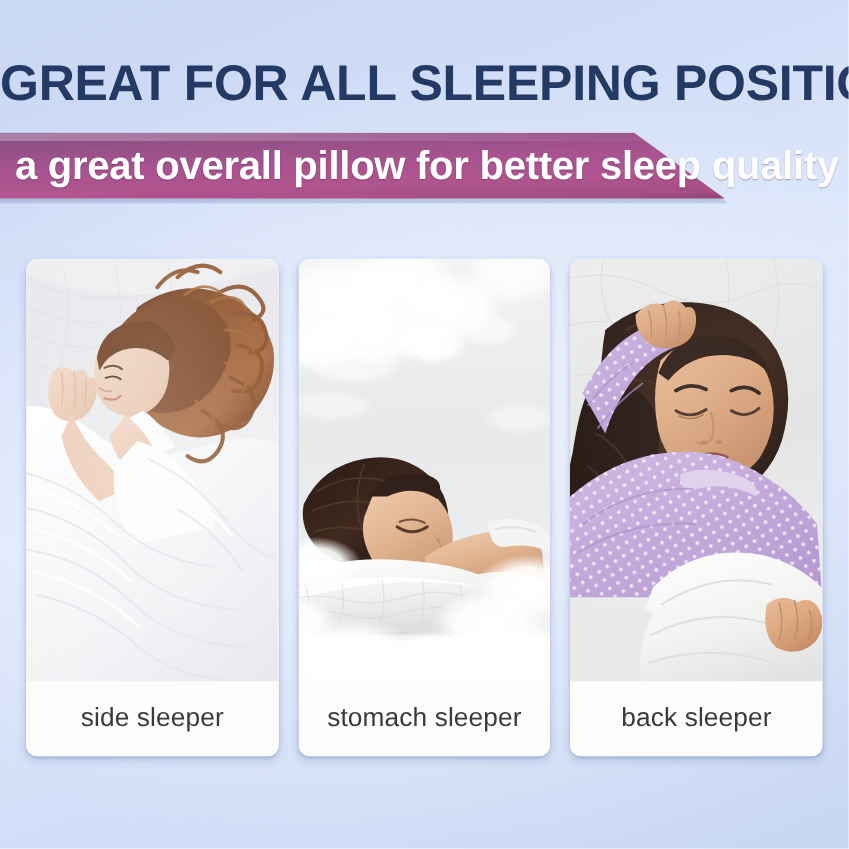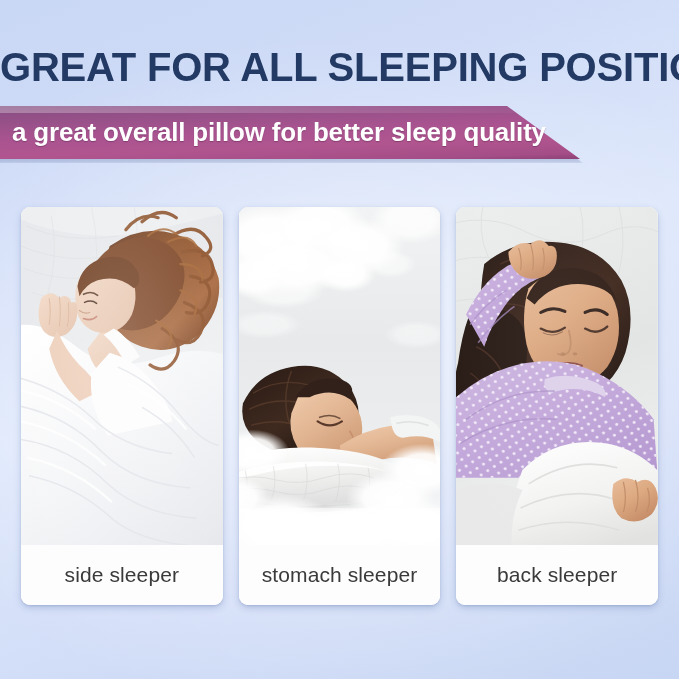--- a/index.html
+++ b/index.html
@@ -78,21 +78,21 @@
     left: 20px;
     top: 0;
     width: 560px;
     height: 53px;
     display: flex;
     align-items: center;
     justify-content: flex-start;
     padding-left: 12px;
     box-sizing: border-box;
     color: #ffffff;
-    font-size: 26px;
+    font-size: 32px;
     font-weight: 700;
     letter-spacing: -0.2px;
     white-space: nowrap;
     text-shadow: 0 1px 1px rgba(60,20,60,0.35);
   }
 
   
   .cards {
     position: absolute;
     left: 21px;

